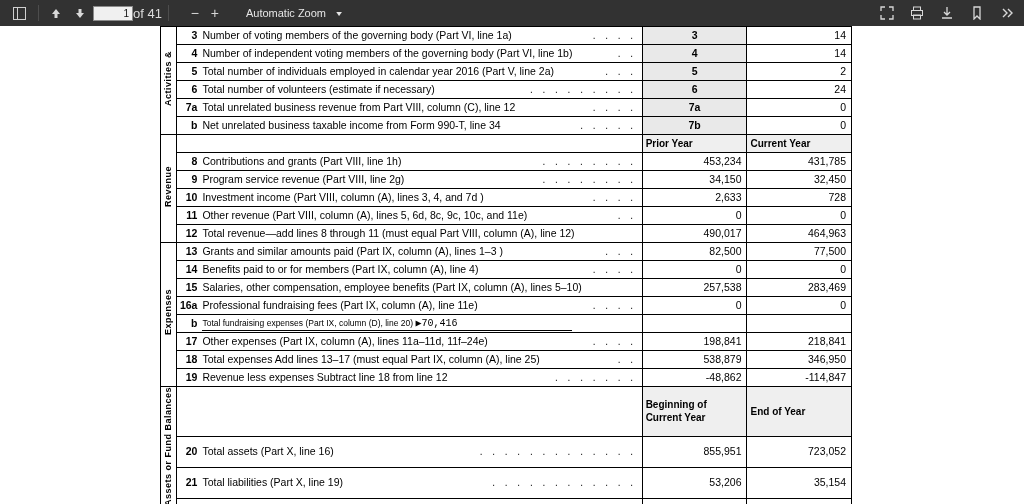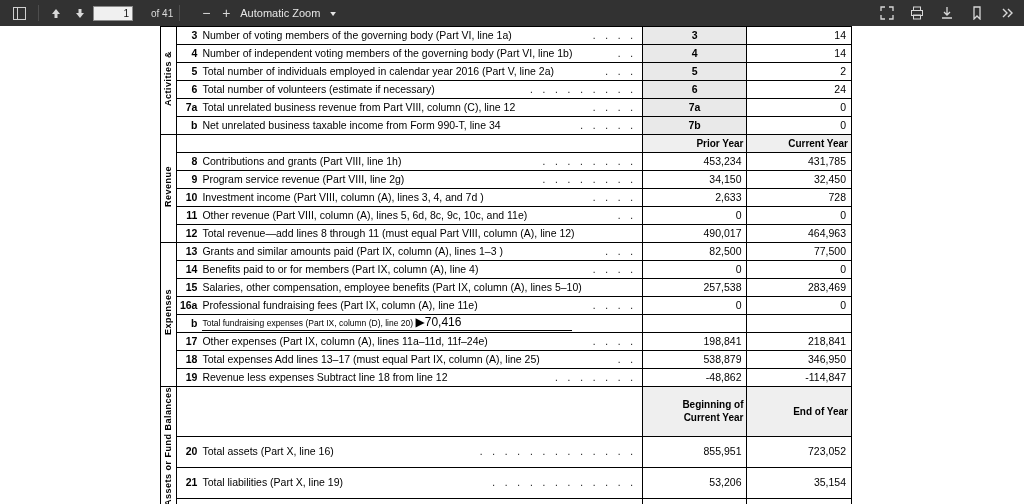--- a/index.html
+++ b/index.html
@@ -47,40 +47,40 @@
     background: #f0f0f0;
     color: #111;
     border: 1px solid #8a8a8a;
     font-size: 10px;
     text-align: right;
     padding: 0 3px;
     box-sizing: border-box;
     font-family: "Liberation Sans", sans-serif;
   }
   .page-of {
-    font-size: 10px;
-    margin-left: 18px;
+    font-size: 13px;
+    margin-left: 0;
     color: #dcdcdc;
   }
   .zoom-group {
     display: flex;
     align-items: center;
     margin-left: 10px;
   }
   .zoom-btn {
     width: 20px;
     height: 20px;
     display: flex;
     align-items: center;
     justify-content: center;
     font-size: 14px;
     color: #d8d8d8;
   }
   .zoom-select {
-    margin-left: 4px;
+    margin-left: 21px;
     font-size: 11px;
     color: #e6e6e6;
     display: flex;
     align-items: center;
     gap: 11px;
   }
   .caret {
     font-size: 8px;
     transform: scaleX(1.4);
     display: inline-block;
@@ -173,30 +173,30 @@
     text-align: center;
     font-weight: bold;
     background: #e9e9e9;
   }
   .num {
     width: 108px;
     text-align: right;
     padding-right: 5px !important;
   }
   .colhdr {
-    text-align: right;
+    text-align: left;
     font-weight: bold;
     font-size: 10px;
     background: #efefef;
   }
   .small {
     font-size: 8.5px;
   }
   .nb { border: none !important; }
-  .fund-arrow { font-size: 12px; }
+  .fund-arrow { font-size: 10px; font-family: Liberation Mono, monospace; }
   .ul-under { border-bottom: 1px solid #000; display:inline-block; }
 </style>
 </head>
 <body>
 
 <div class="toolbar">
   <div class="tb-btn">
     <svg width="13" height="13" viewBox="0 0 13 13">
         <rect x="0.5" y="0.5" width="12" height="12" fill="none" stroke="#d0d0d0"></rect>
         <line x1="4.5" y1="0.5" x2="4.5" y2="12.5" stroke="#d0d0d0"></line>

